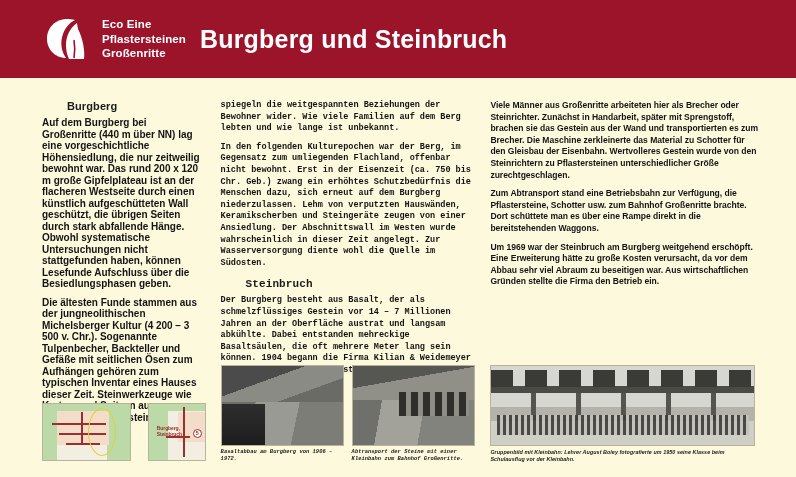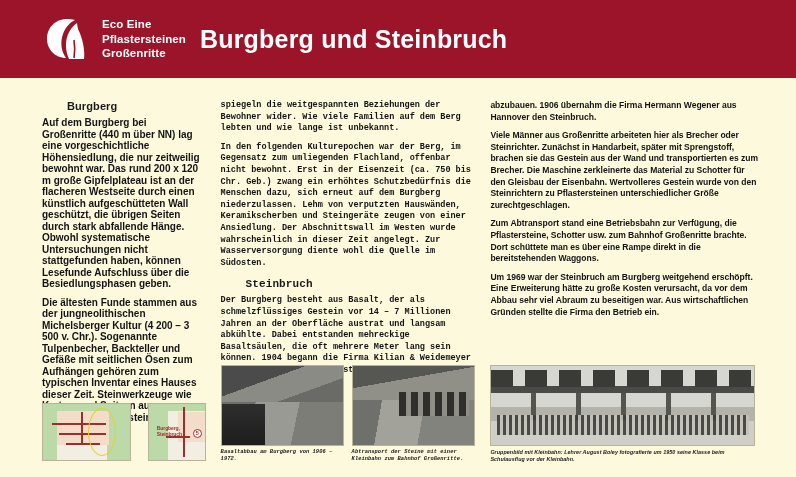--- a/index.html
+++ b/index.html
@@ -358,21 +358,20 @@
           <div class="caption">Basaltabbau am Burgberg von 1906 – 1972.</div>
         </div>
         <div class="fig photo-2">
           <div class="ph quarry-b"></div>
           <div class="caption">Abtransport der Steine mit einer Kleinbahn zum Bahnhof Großenritte.</div>
         </div>
       </div>
     </div>
 
     <div class="col col-3">
-      <p class="body">abzubauen. 1906 übernahm die Firma Hermann Wegener aus Hannover den Steinbruch.</p>
       <p class="body">Viele Männer aus Großenritte arbeiteten hier als Brecher oder Steinrichter. Zunächst in Handarbeit, später mit Sprengstoff, brachen sie das Gestein aus der Wand und transportierten es zum Brecher. Die Maschine zerkleinerte das Material zu Schotter für den Gleisbau der Eisenbahn. Wertvolleres Gestein wurde von den Steinrichtern zu Pflastersteinen unterschiedlicher Größe zurechtgeschlagen.</p>
       <p class="body">Zum Abtransport stand eine Betriebsbahn zur Verfügung, die Pflastersteine, Schotter usw. zum Bahnhof Großenritte brachte. Dort schüttete man es über eine Rampe direkt in die bereitstehenden Waggons.</p>
       <p class="body">Um 1969 war der Steinbruch am Burgberg weitgehend erschöpft. Eine Erweiterung hätte zu große Kosten verursacht, da vor dem Abbau sehr viel Abraum zu beseitigen war. Aus wirtschaftlichen Gründen stellte die Firma den Betrieb ein.</p>
 
       <div class="photos-3">
         <div class="fig photo-3">
           <div class="ph trestle">
             <div class="trestle-legs"></div>
             <div class="trestle-crowd"></div>
           </div>

